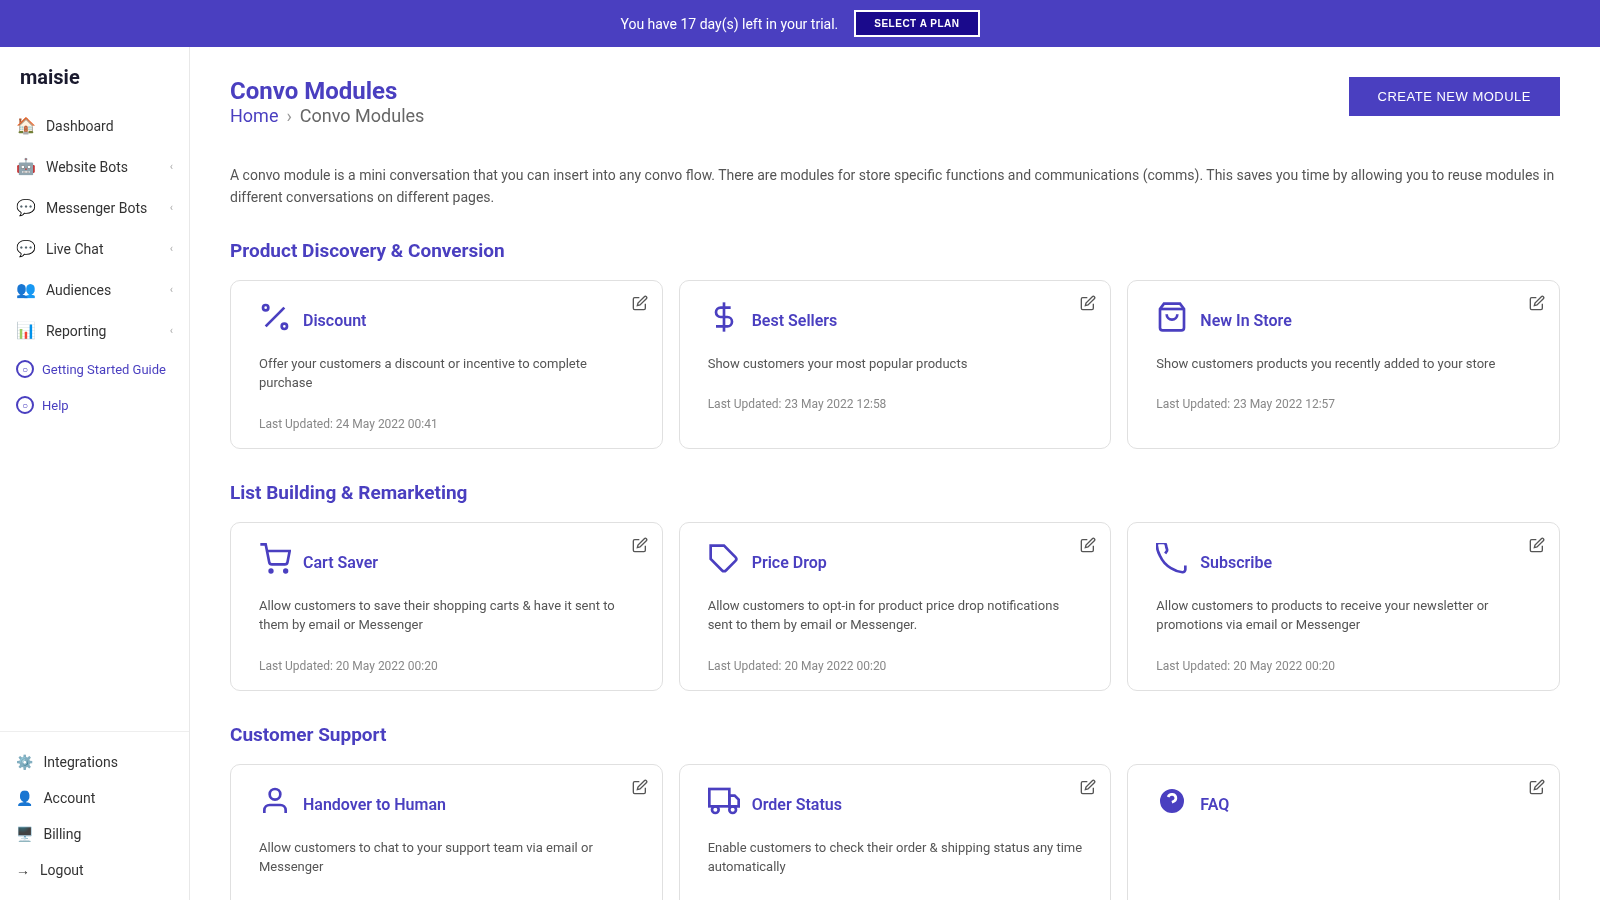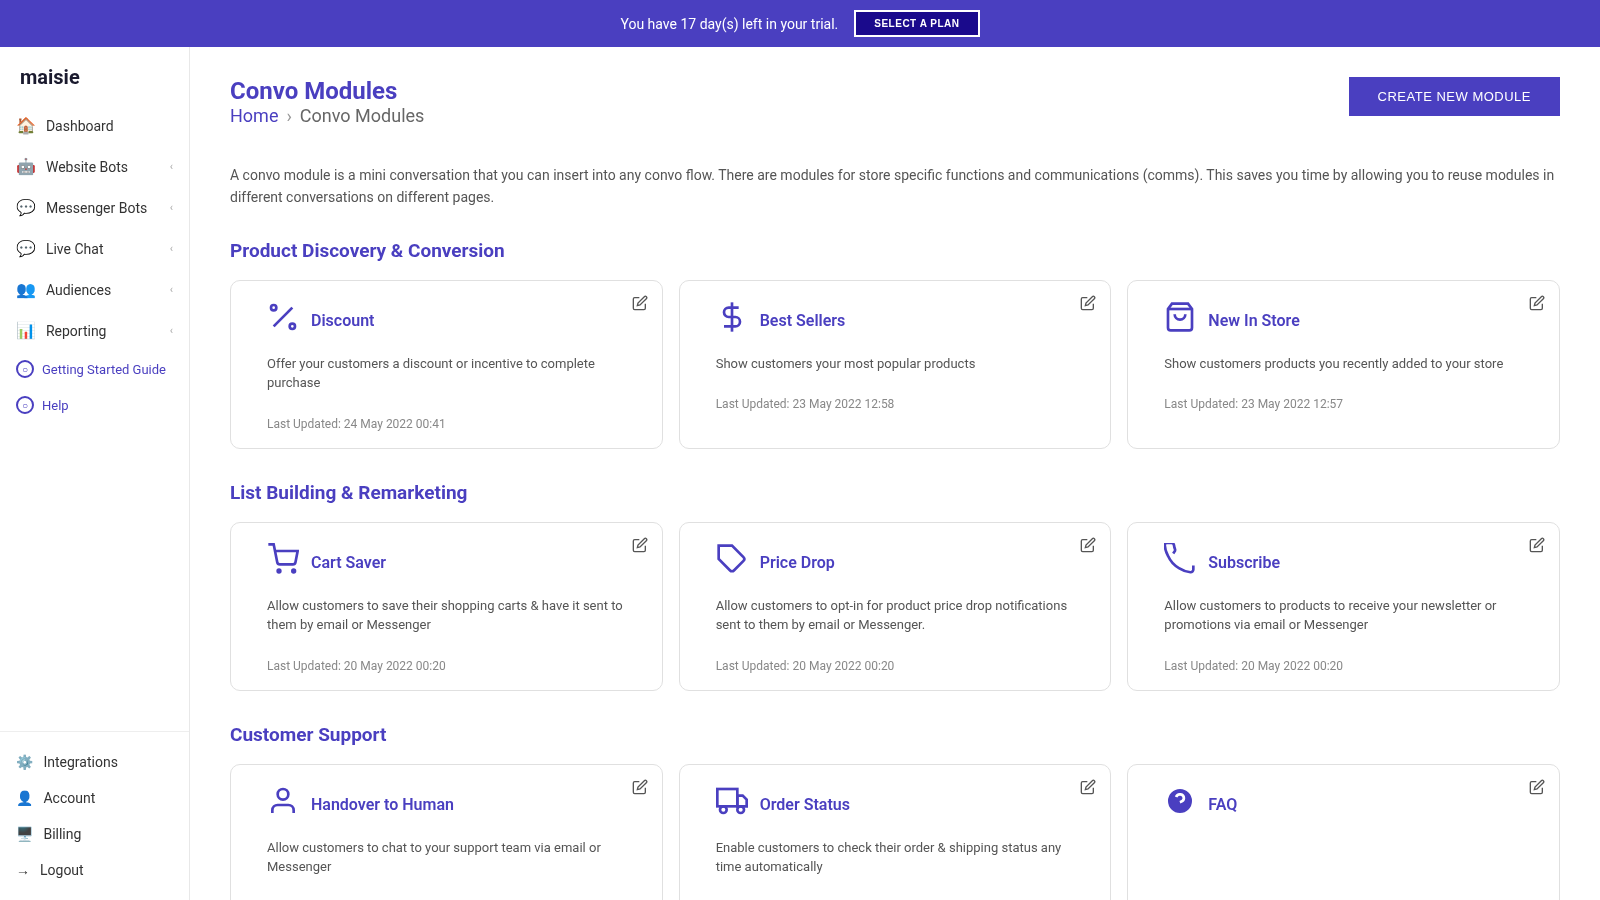--- a/index.html
+++ b/index.html
@@ -160,21 +160,21 @@
 
     
     .cards-grid {
       display: grid;
       grid-template-columns: repeat(3, 1fr);
       gap: 16px;
     }
     .card {
       border: 1px solid #e0e0e0;
       border-radius: 10px;
-      padding: 20px 36px 16px;
+      padding: 20px 28px 16px;
       background: white;
       position: relative;
       cursor: pointer;
     }
 
     .card-edit-icon {
       position: absolute;
       top: 14px;
       right: 14px;
       color: #555;

